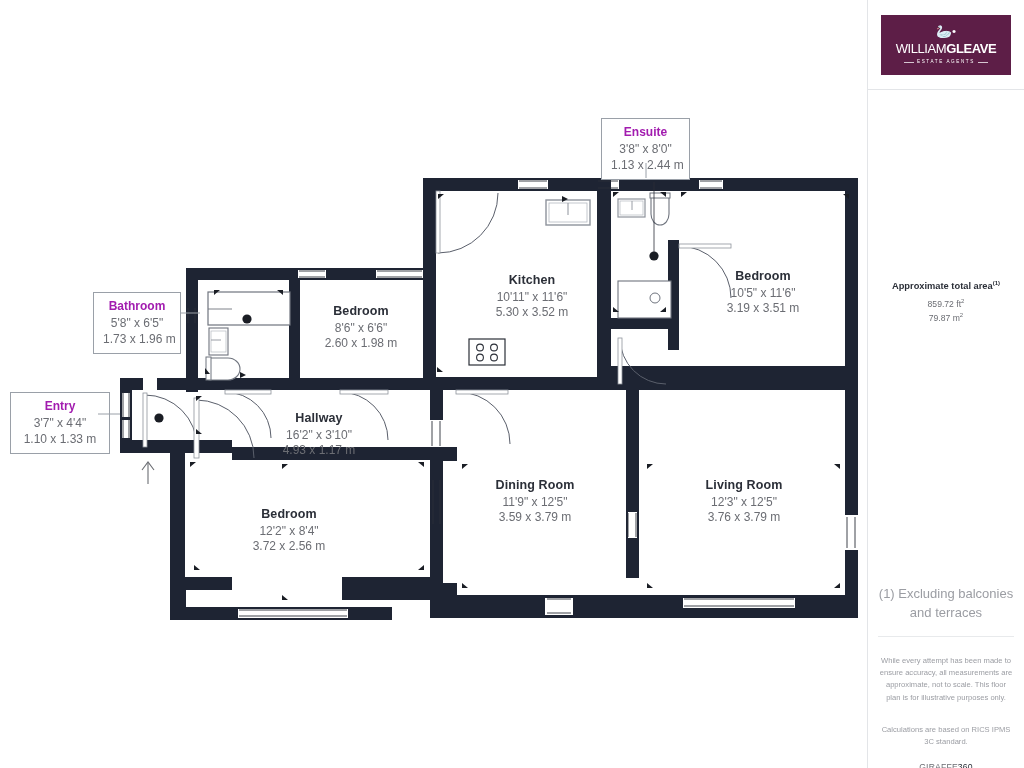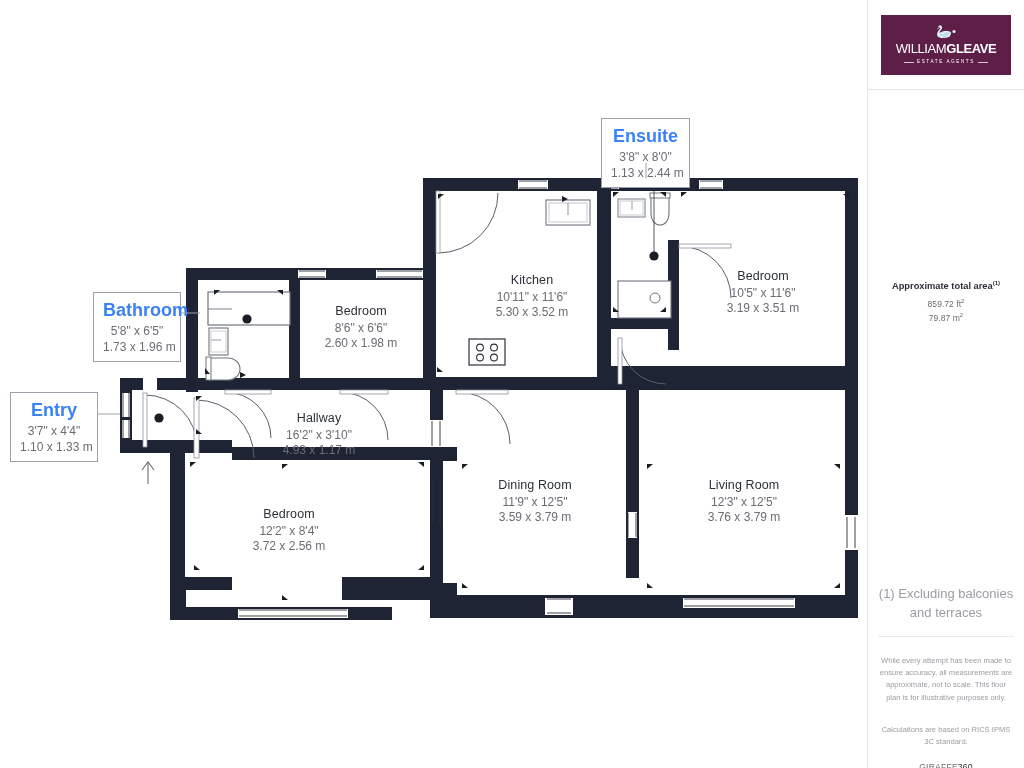--- a/index.html
+++ b/index.html
@@ -41,21 +41,21 @@
     text-align: center;
     line-height: 1.32;
     color: #6e7076;
     font-size: 12px;
     white-space: nowrap;
     pointer-events: none;
     transform: translateX(-50%);
   }
   .room-label .r-name {
     display: block;
-    font-weight: normal;
+    font-weight: bold;
     color: #2b2f38;
     font-size: 12.5px;
     letter-spacing: 0.1px;
     margin-bottom: 1px;
   }
   .room-label .r-imp,
   .room-label .r-met {
     display: block;
     color: #6b6d73;
     font-size: 12px;
@@ -66,22 +66,22 @@
     border: 1px solid #9aa0a8;
     background: #ffffff;
     padding: 5px 9px 6px 9px;
     text-align: center;
     line-height: 1.34;
     box-sizing: border-box;
   }
   .room-box .r-name {
     display: block;
     font-weight: bold;
-    color: #3b82f6;
-    font-size: 18px;
+    color: #a21caf;
+    font-size: 12px;
     margin-bottom: 1px;
   }
   .room-box .r-imp,
   .room-box .r-met {
     display: block;
     color: #6b6d73;
     font-size: 12px;
     white-space: nowrap;
   }
 
@@ -540,21 +540,21 @@
       <span class="r-imp">3'8" x 8'0"</span>
       <span class="r-met">1.13 x 2.44 m</span>
     </div>
 
     <div class="room-box" style="left:93px; top:292px; width:88px;">
       <span class="r-name">Bathroom</span>
       <span class="r-imp">5'8" x 6'5"</span>
       <span class="r-met">1.73 x 1.96 m</span>
     </div>
 
-    <div class="room-box" style="left:10px; top:392px; width:88px;">
+    <div class="room-box" style="left:10px; top:392px; width:100px;">
       <span class="r-name">Entry</span>
       <span class="r-imp">3'7" x 4'4"</span>
       <span class="r-met">1.10 x 1.33 m</span>
     </div>
 
     <svg width="868" height="768" viewBox="0 0 868 768" style="position:absolute;left:0;top:0;pointer-events:none;">
       <g stroke="#9aa0a8" stroke-width="1" fill="none">
         <line x1="646" y1="163" x2="646" y2="178"></line>
         <line x1="181" y1="313" x2="200" y2="313"></line>
         <line x1="98" y1="414" x2="120" y2="414"></line>

